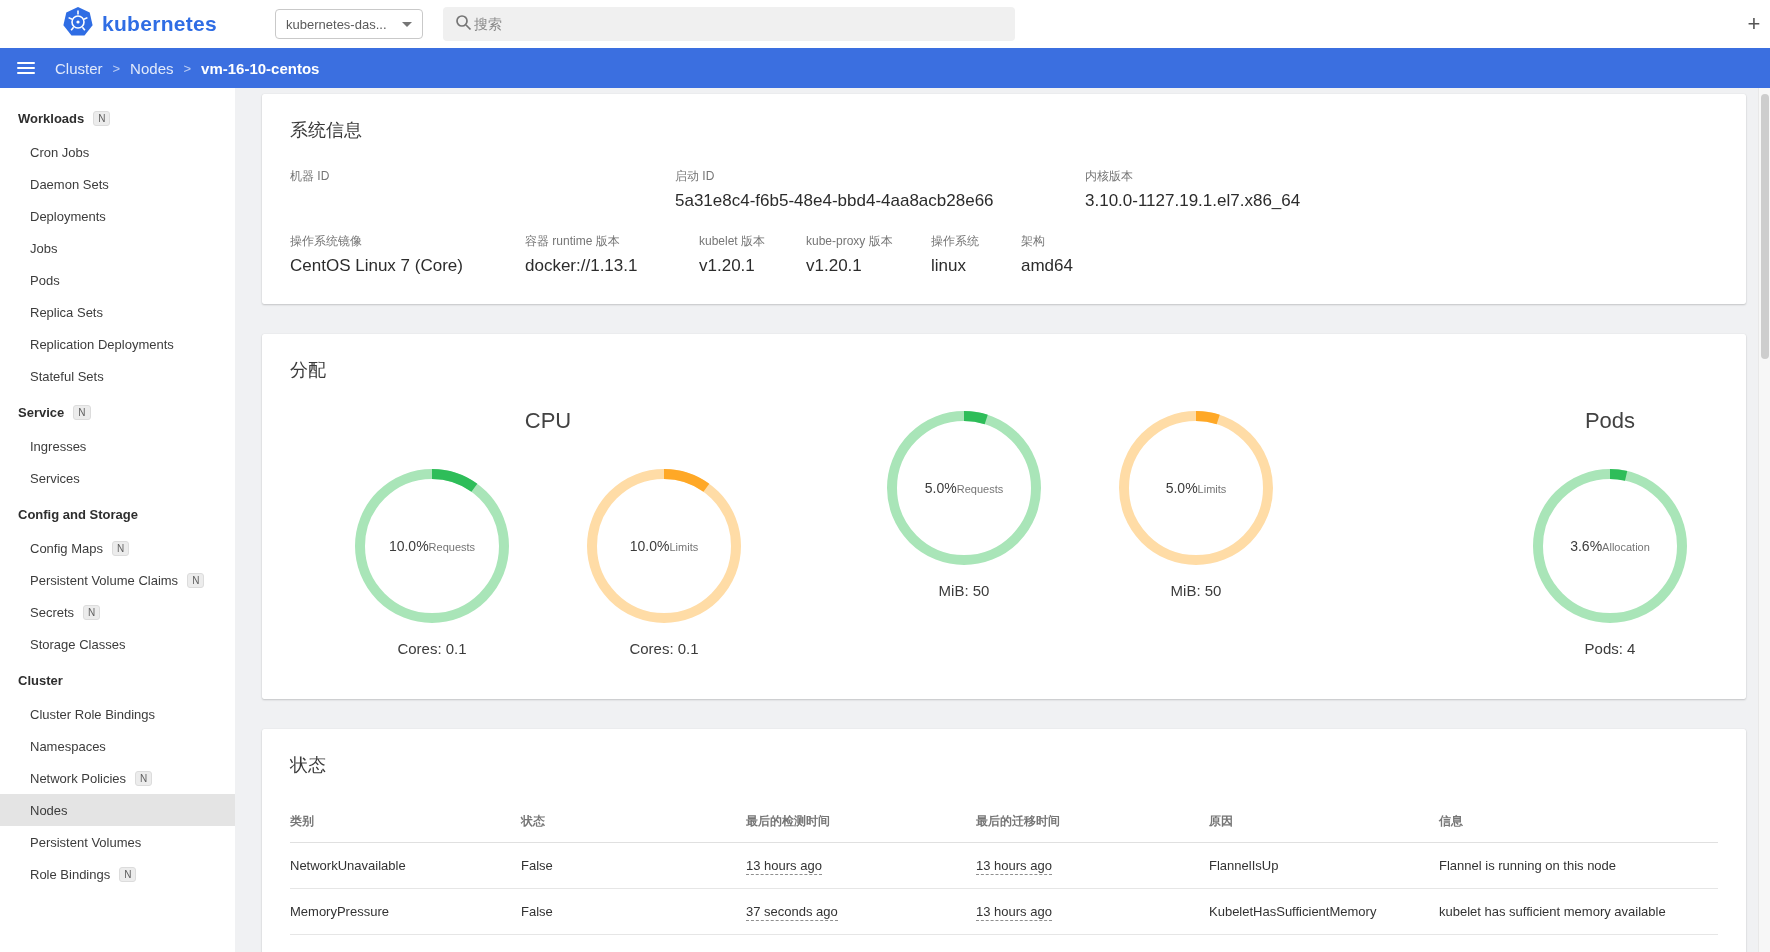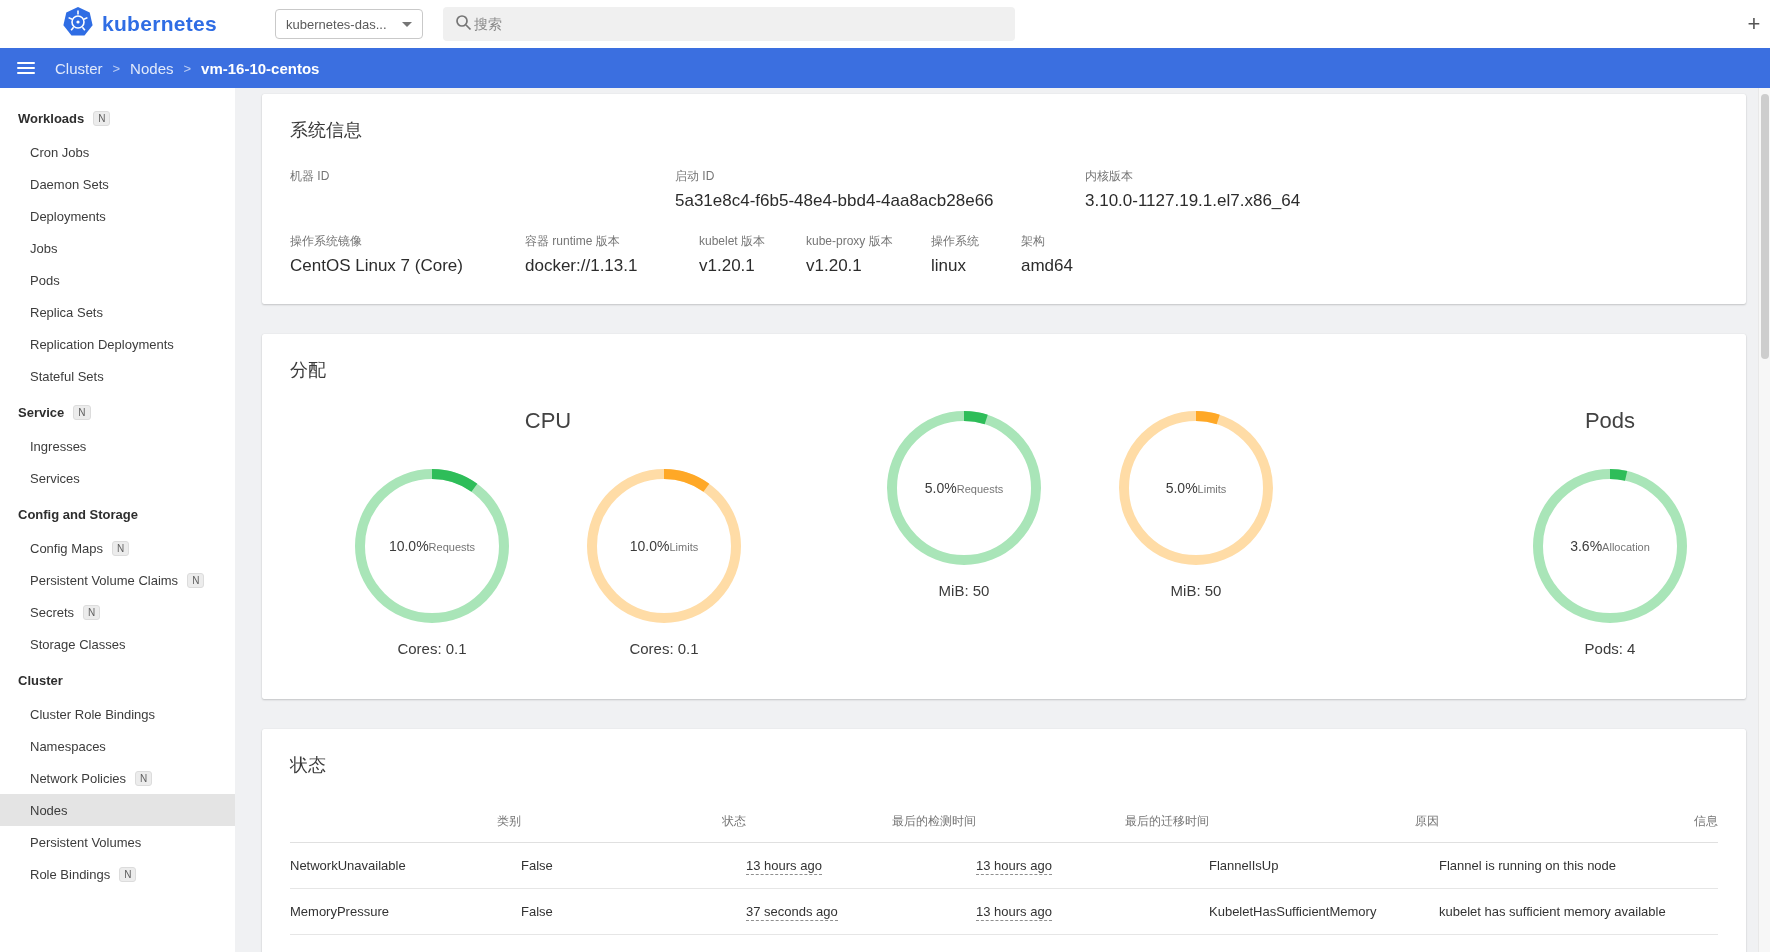--- a/index.html
+++ b/index.html
@@ -64,21 +64,21 @@
   .alloc-charts { display:flex; justify-content:space-between; }
   .donut { width:160px; }
   .donut-wrap { position:relative; width:160px; height:160px; }
   .donut-center { position:absolute; inset:0; display:flex; flex-direction:row; align-items:center; justify-content:center; }
   .donut-pct { font-size:14px; color:#3c3c3c; }
   .donut-sub { font-size:11px; color:#757575; margin-top:2px; }
   .donut-footer { text-align:center; font-size:15px; color:#3c3c3c; margin-top:14px; }
 
   
   table.cond { width:100%; border-collapse:collapse; }
-  table.cond th { text-align:right; font-weight:normal; font-size:12px; color:#767676;
+  table.cond th { text-align:left; font-weight:bold; font-size:12px; color:#767676;
     padding:10px 0 12px 0; border-bottom:1px solid #e0e0e0; }
   table.cond td { font-size:13px; color:#333; padding:15px 0; border-bottom:1px solid #e6e6e6; }
   .timelink { border-bottom:1px dashed #8f8f8f; padding-bottom:1px; cursor:pointer; }
 
   
   .scroll-track { position:absolute; right:0; top:88px; bottom:0; width:12px; background:#f7f7f7; border-left:1px solid #e8e8e8; }
   .scroll-thumb { position:absolute; top:6px; left:2px; width:8px; height:265px; background:#cdcdcd; border-radius:4px; }
 </style>
 </head>
 <body>

